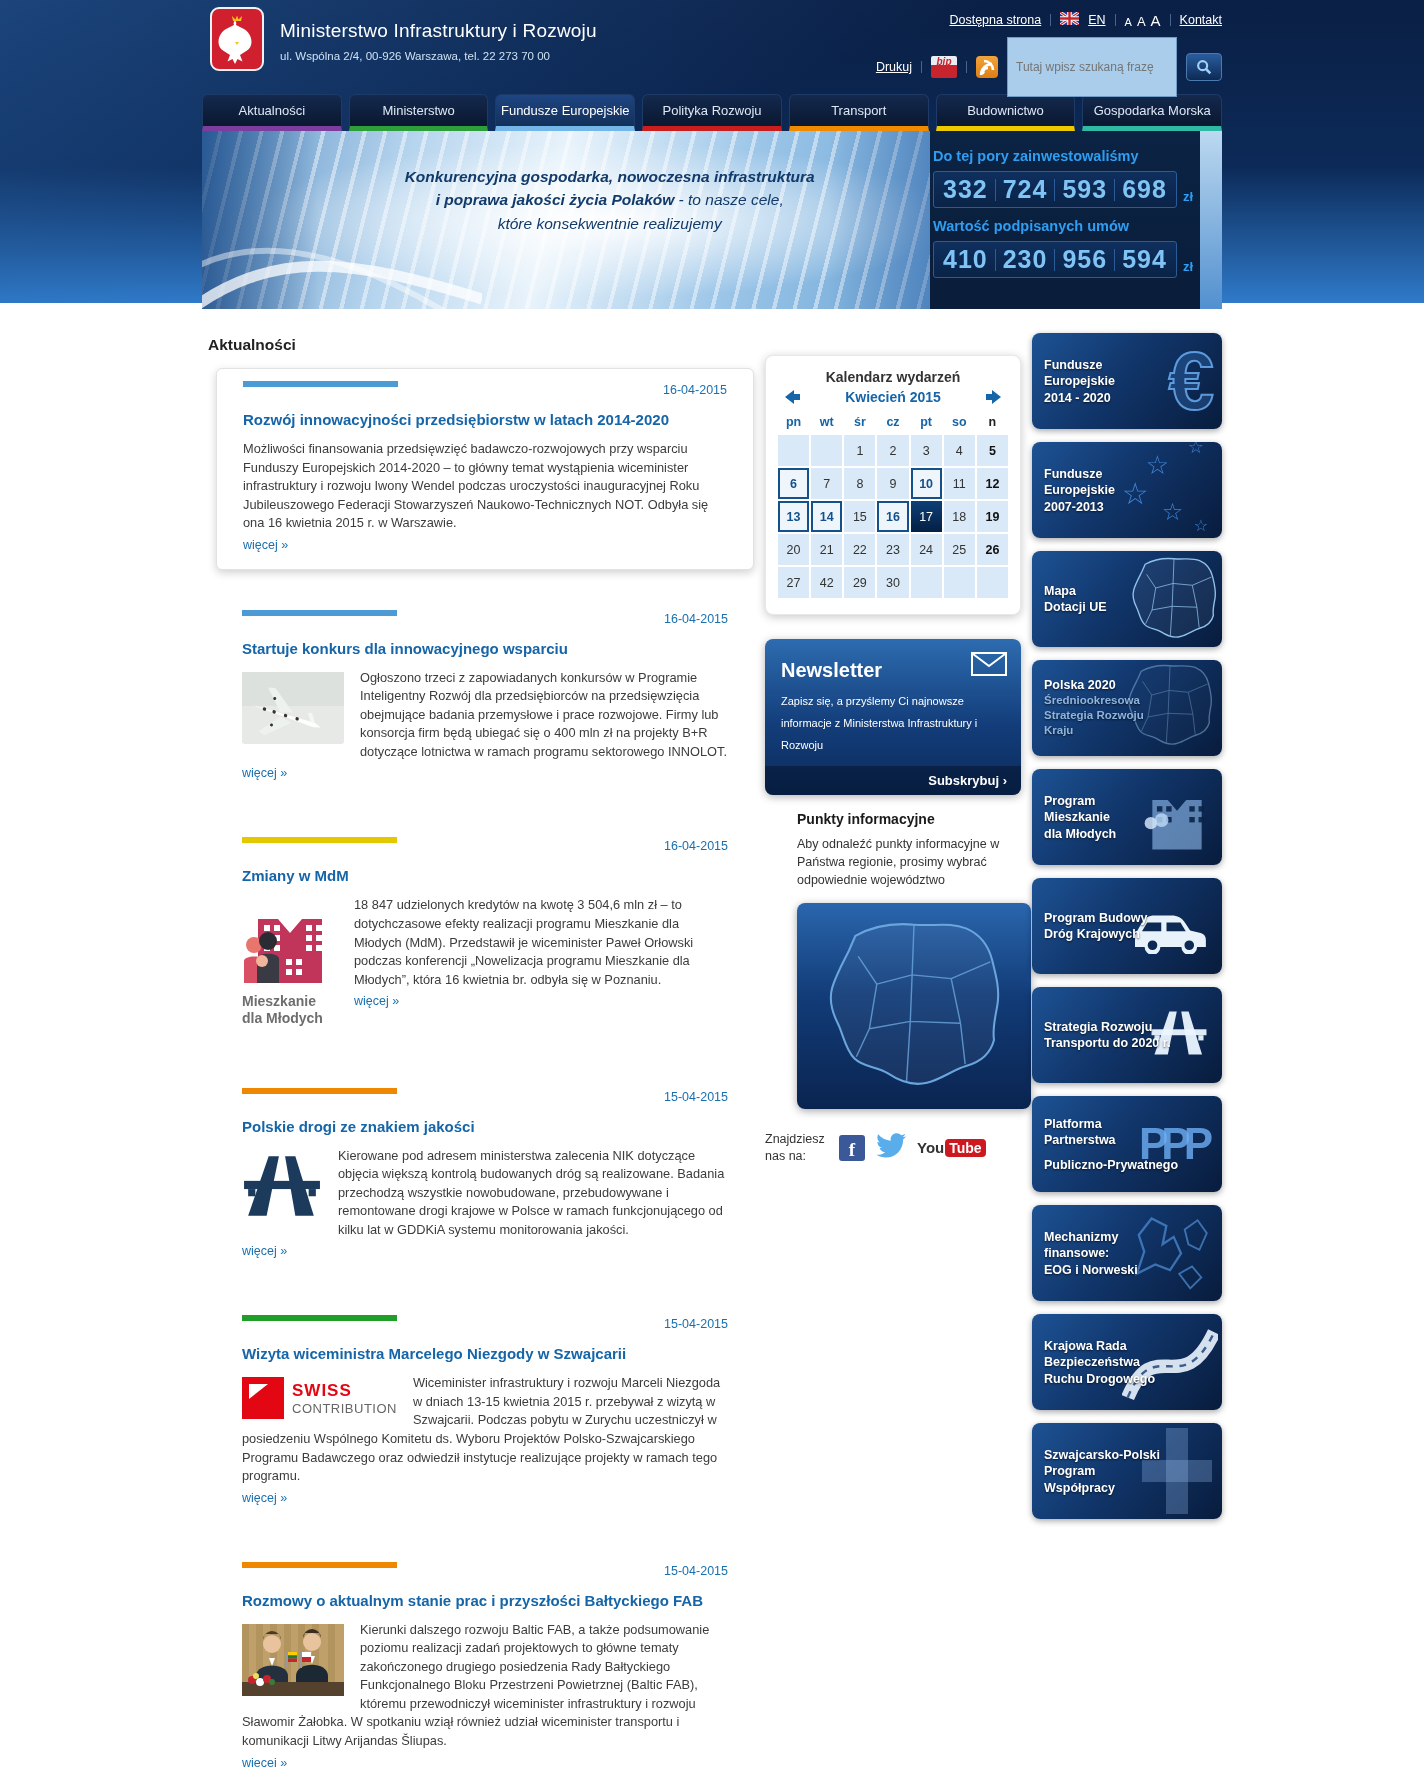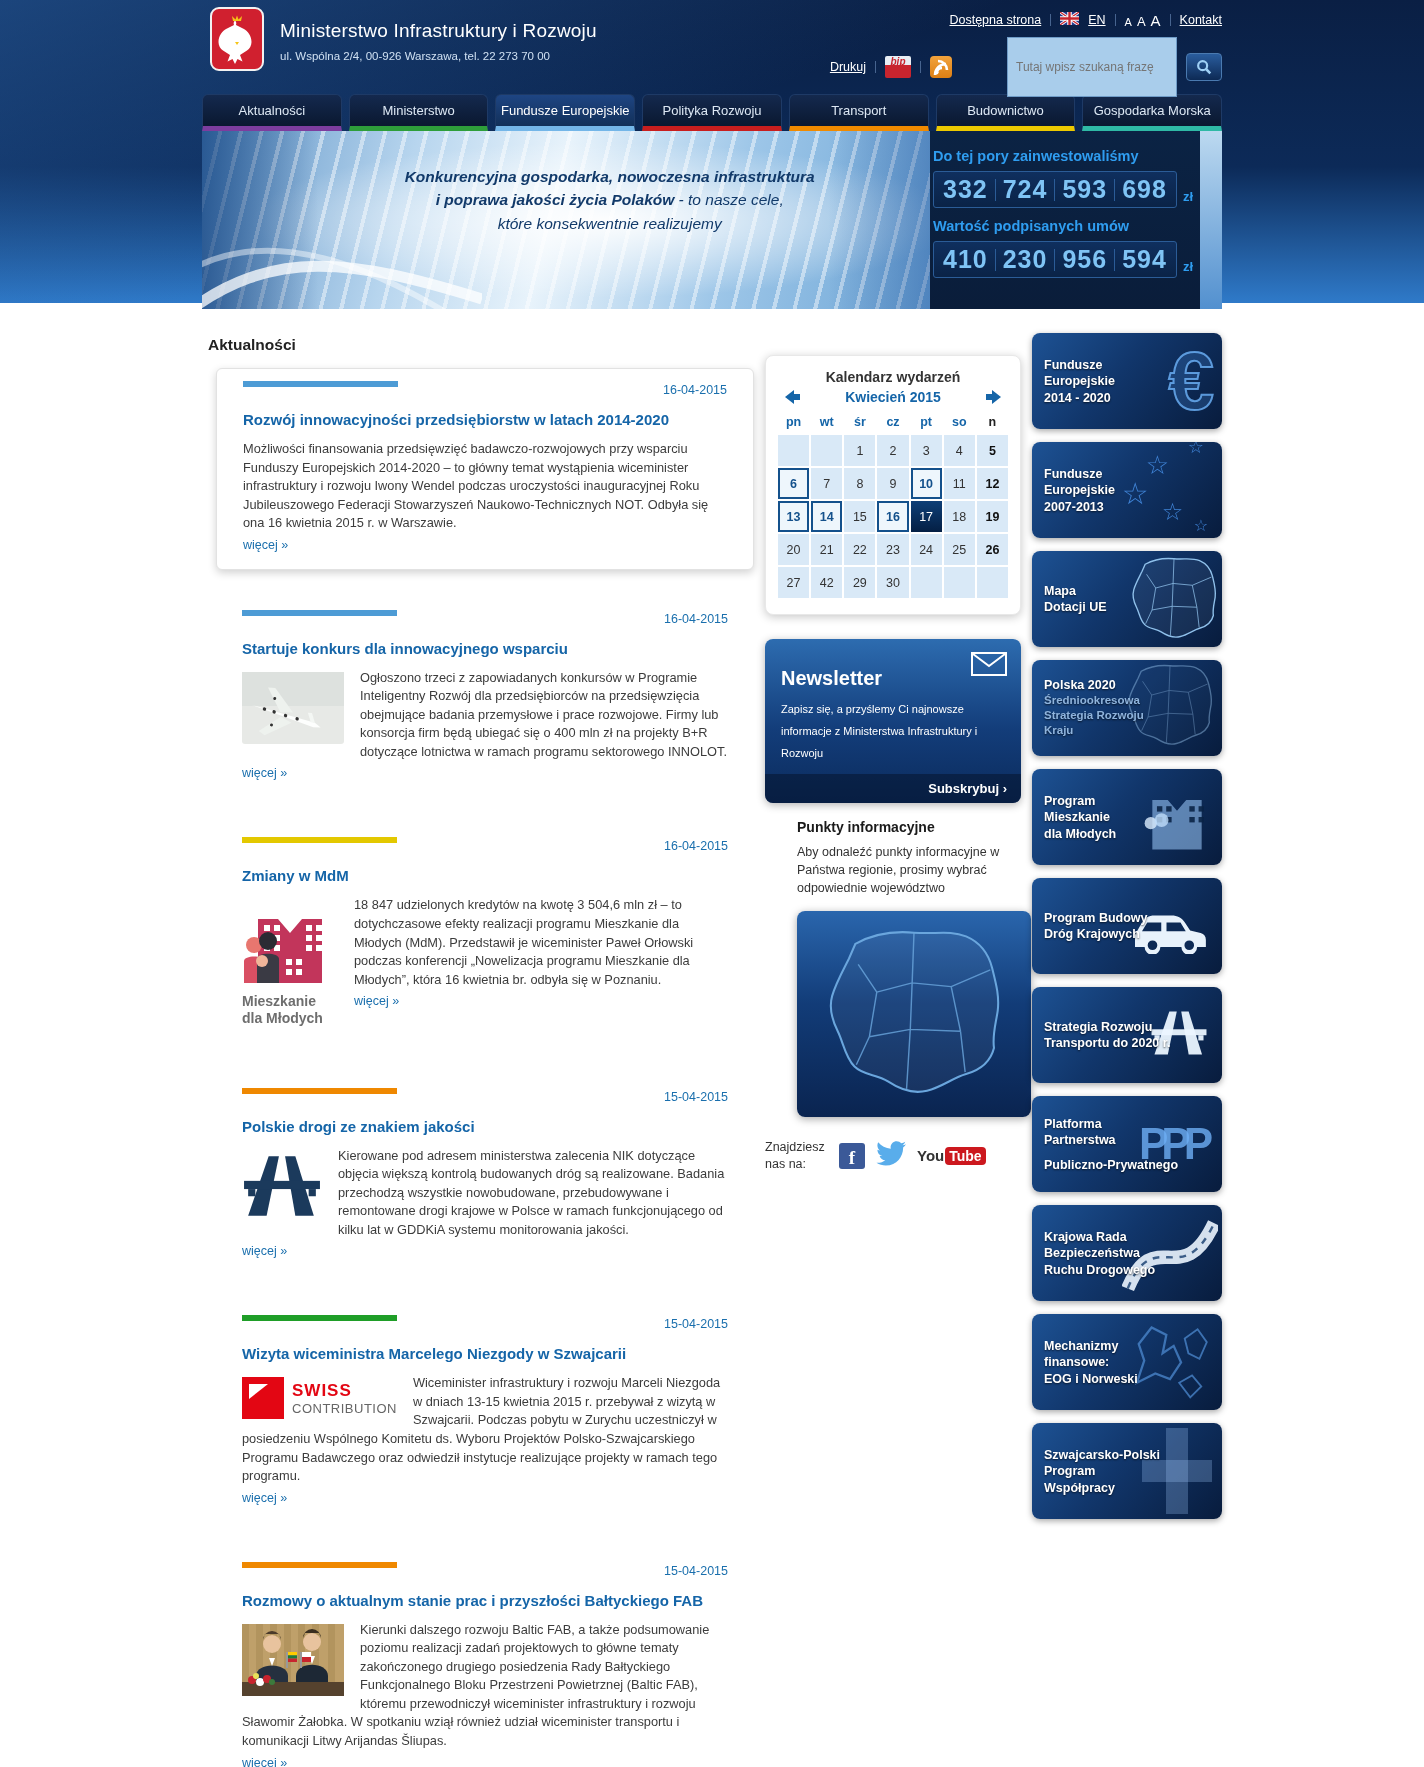--- a/index.html
+++ b/index.html
@@ -24,21 +24,21 @@
   .font-sizes{display:flex;align-items:flex-end;gap:5px;}
   .font-sizes span{line-height:1;cursor:pointer;}
   .flag-en{display:inline-block;vertical-align:middle;}
   .bip-badge{background:linear-gradient(180deg,#e8eef4 0%,#e8eef4 42%,#c8242e 42%);color:#c8242e;
     font-weight:bold;font-style:italic;font-size:10px;width:26px;height:22px;border-radius:2px;
     display:inline-flex;align-items:flex-start;justify-content:center;position:relative;cursor:pointer;}
   .bip-badge::after{content:"";position:absolute;bottom:-4px;right:3px;border:4px solid transparent;border-top-color:#c8242e;}
   .rss-badge{width:22px;height:22px;border-radius:4px;background:linear-gradient(180deg,#f2a33c,#dd7f14);
     display:inline-flex;align-items:flex-end;justify-content:flex-start;cursor:pointer;}
   .search-input{width:152px;height:20px;background:#a9cdeb;border:1px solid #6f9cc8;color:#123a6a;
-    font-size:12px;padding:19px 8px;font-family:"Liberation Sans",sans-serif;margin-left:46px;}
+    font-size:12px;padding:19px 8px;font-family:"Liberation Sans",sans-serif;}
   .search-btn{width:34px;height:26px;background:linear-gradient(180deg,#2a5d9e,#0d2a55);border:1px solid #4a7ab0;
     border-radius:4px;display:inline-flex;align-items:center;justify-content:center;cursor:pointer;}
 
   
   .main-nav{display:flex;gap:7px;height:37px;}
   .main-nav .tab{flex:1;background:linear-gradient(180deg,#14294e,#0a1830);border:1px solid #1e3a66;border-bottom:none;
     border-radius:6px 6px 0 0;color:#dde8f4;font-size:13px;text-align:center;line-height:31px;white-space:nowrap;overflow:hidden;}
   .main-nav .tab.active{background:linear-gradient(180deg,#1e4583,#123059);color:#fff;}
 
   
@@ -94,21 +94,21 @@
   .cal-table{border-collapse:separate;border-spacing:2px;margin:0 auto;}
   .cal-table th{color:#1565a8;font-size:12.5px;font-weight:bold;width:30px;padding:2px 0 4px;}
   .cal-table th.sun{color:#222;}
   .cal-table td{width:30px;height:29px;background:#d9e9f7;text-align:center;font-size:12.5px;color:#333;}
   .cal-table td.sun{font-weight:bold;color:#111;}
   .cal-table td.event{background:#eef6fc;outline:2px solid #14518c;outline-offset:-2px;color:#14518c;font-weight:bold;}
   .cal-table td.selected{background:linear-gradient(180deg,#0e3f77,#041f44);color:#fff;}
 
   .newsletter{margin-top:24px;border-radius:8px;overflow:hidden;box-shadow:0 2px 8px rgba(0,0,0,.3);
     background:linear-gradient(180deg,#2d6cb0 0%,#133d7a 55%,#0b2b5c 100%);color:#fff;position:relative;}
-  .nl-head{font-size:20px;font-weight:bold;padding:28px 16px 2px;}
+  .nl-head{font-size:20px;font-weight:bold;padding:20px 16px 2px;}
   .nl-env{position:absolute;right:14px;top:13px;}
   .nl-text{font-size:11px;padding:6px 16px 10px;line-height:2;}
   .nl-sub{background:rgba(5,20,45,.55);padding:7px 14px;text-align:right;font-weight:bold;font-size:13px;color:#fff;display:block;}
 
   .info-points{margin-top:16px;padding-left:32px;}
   .ip-title{font-size:14px;font-weight:bold;color:#1a1a1a;margin:0 0 8px;}
   .ip-text{font-size:12.5px;color:#333;line-height:1.45;margin:0;}
   .map-box{margin-top:14px;width:234px;height:206px;border-radius:8px;box-shadow:0 2px 8px rgba(0,0,0,.35);
     background:linear-gradient(180deg,#2a66ad 0%,#123c78 45%,#0a2450 100%);
     display:flex;align-items:center;justify-content:center;cursor:pointer;}
@@ -635,47 +635,47 @@
           </span>
        <span class="txt">
             <span class="bl">Platforma</span>
             <span class="bl">Partnerstwa</span>
             <span class="gap"></span>
             <span class="bl">Publiczno-Prywatnego</span>
           </span>
      </a>
         <a class="sbanner">
        <span class="icon">
-            <svg width="96" height="88" viewBox="0 0 100 90" style="margin-right:2px">
-              <path d="M6,82 C34,14 62,86 96,14" stroke="rgba(235,245,255,.9)" stroke-width="14" fill="none"></path>
-              <path d="M6,82 C34,14 62,86 96,14" stroke="rgba(20,60,110,.8)" stroke-width="2.5" fill="none" stroke-dasharray="7 7"></path>
-            </svg>
-          </span>
-       <span class="txt">
-            <span class="bl">Krajowa Rada</span>
-            <span class="bl">Bezpieczeństwa</span>
-            <span class="bl">Ruchu Drogowego</span>
-          </span>
-     </a>
-        <a class="sbanner">
-       <span class="icon">
             <svg width="92" height="88" viewBox="0 0 100 95" style="margin-right:4px;opacity:.75">
               <path d="M14,70 L22,46 L16,28 L30,10 L46,18 L42,38 L54,30 L62,48 L50,66 L34,60 Z" stroke="#4d8ad0" stroke-width="2.5" fill="none"></path>
               <path d="M66,22 L80,12 L90,26 L82,44 L70,38 Z" stroke="#4d8ad0" stroke-width="2" fill="none"></path>
               <path d="M60,70 L74,62 L84,74 L72,86 Z" stroke="#4d8ad0" stroke-width="2" fill="none"></path>
             </svg>
           </span>
        <span class="txt">
             <span class="bl">Mechanizmy</span>
             <span class="bl">finansowe:</span>
             <span class="bl">EOG i Norweski</span>
           </span>
      </a>
         <a class="sbanner">
        <span class="icon">
+            <svg width="96" height="88" viewBox="0 0 100 90" style="margin-right:2px">
+              <path d="M6,82 C34,14 62,86 96,14" stroke="rgba(235,245,255,.9)" stroke-width="14" fill="none"></path>
+              <path d="M6,82 C34,14 62,86 96,14" stroke="rgba(20,60,110,.8)" stroke-width="2.5" fill="none" stroke-dasharray="7 7"></path>
+            </svg>
+          </span>
+       <span class="txt">
+            <span class="bl">Krajowa Rada</span>
+            <span class="bl">Bezpieczeństwa</span>
+            <span class="bl">Ruchu Drogowego</span>
+          </span>
+     </a>
+        <a class="sbanner">
+       <span class="icon">
             <span class="ico-cross"></span>
           </span>
        <span class="txt">
             <span class="bl">Szwajcarsko-Polski</span>
             <span class="bl">Program</span>
             <span class="bl">Współpracy</span>
           </span>
      </a>
       </div>
   </div>

